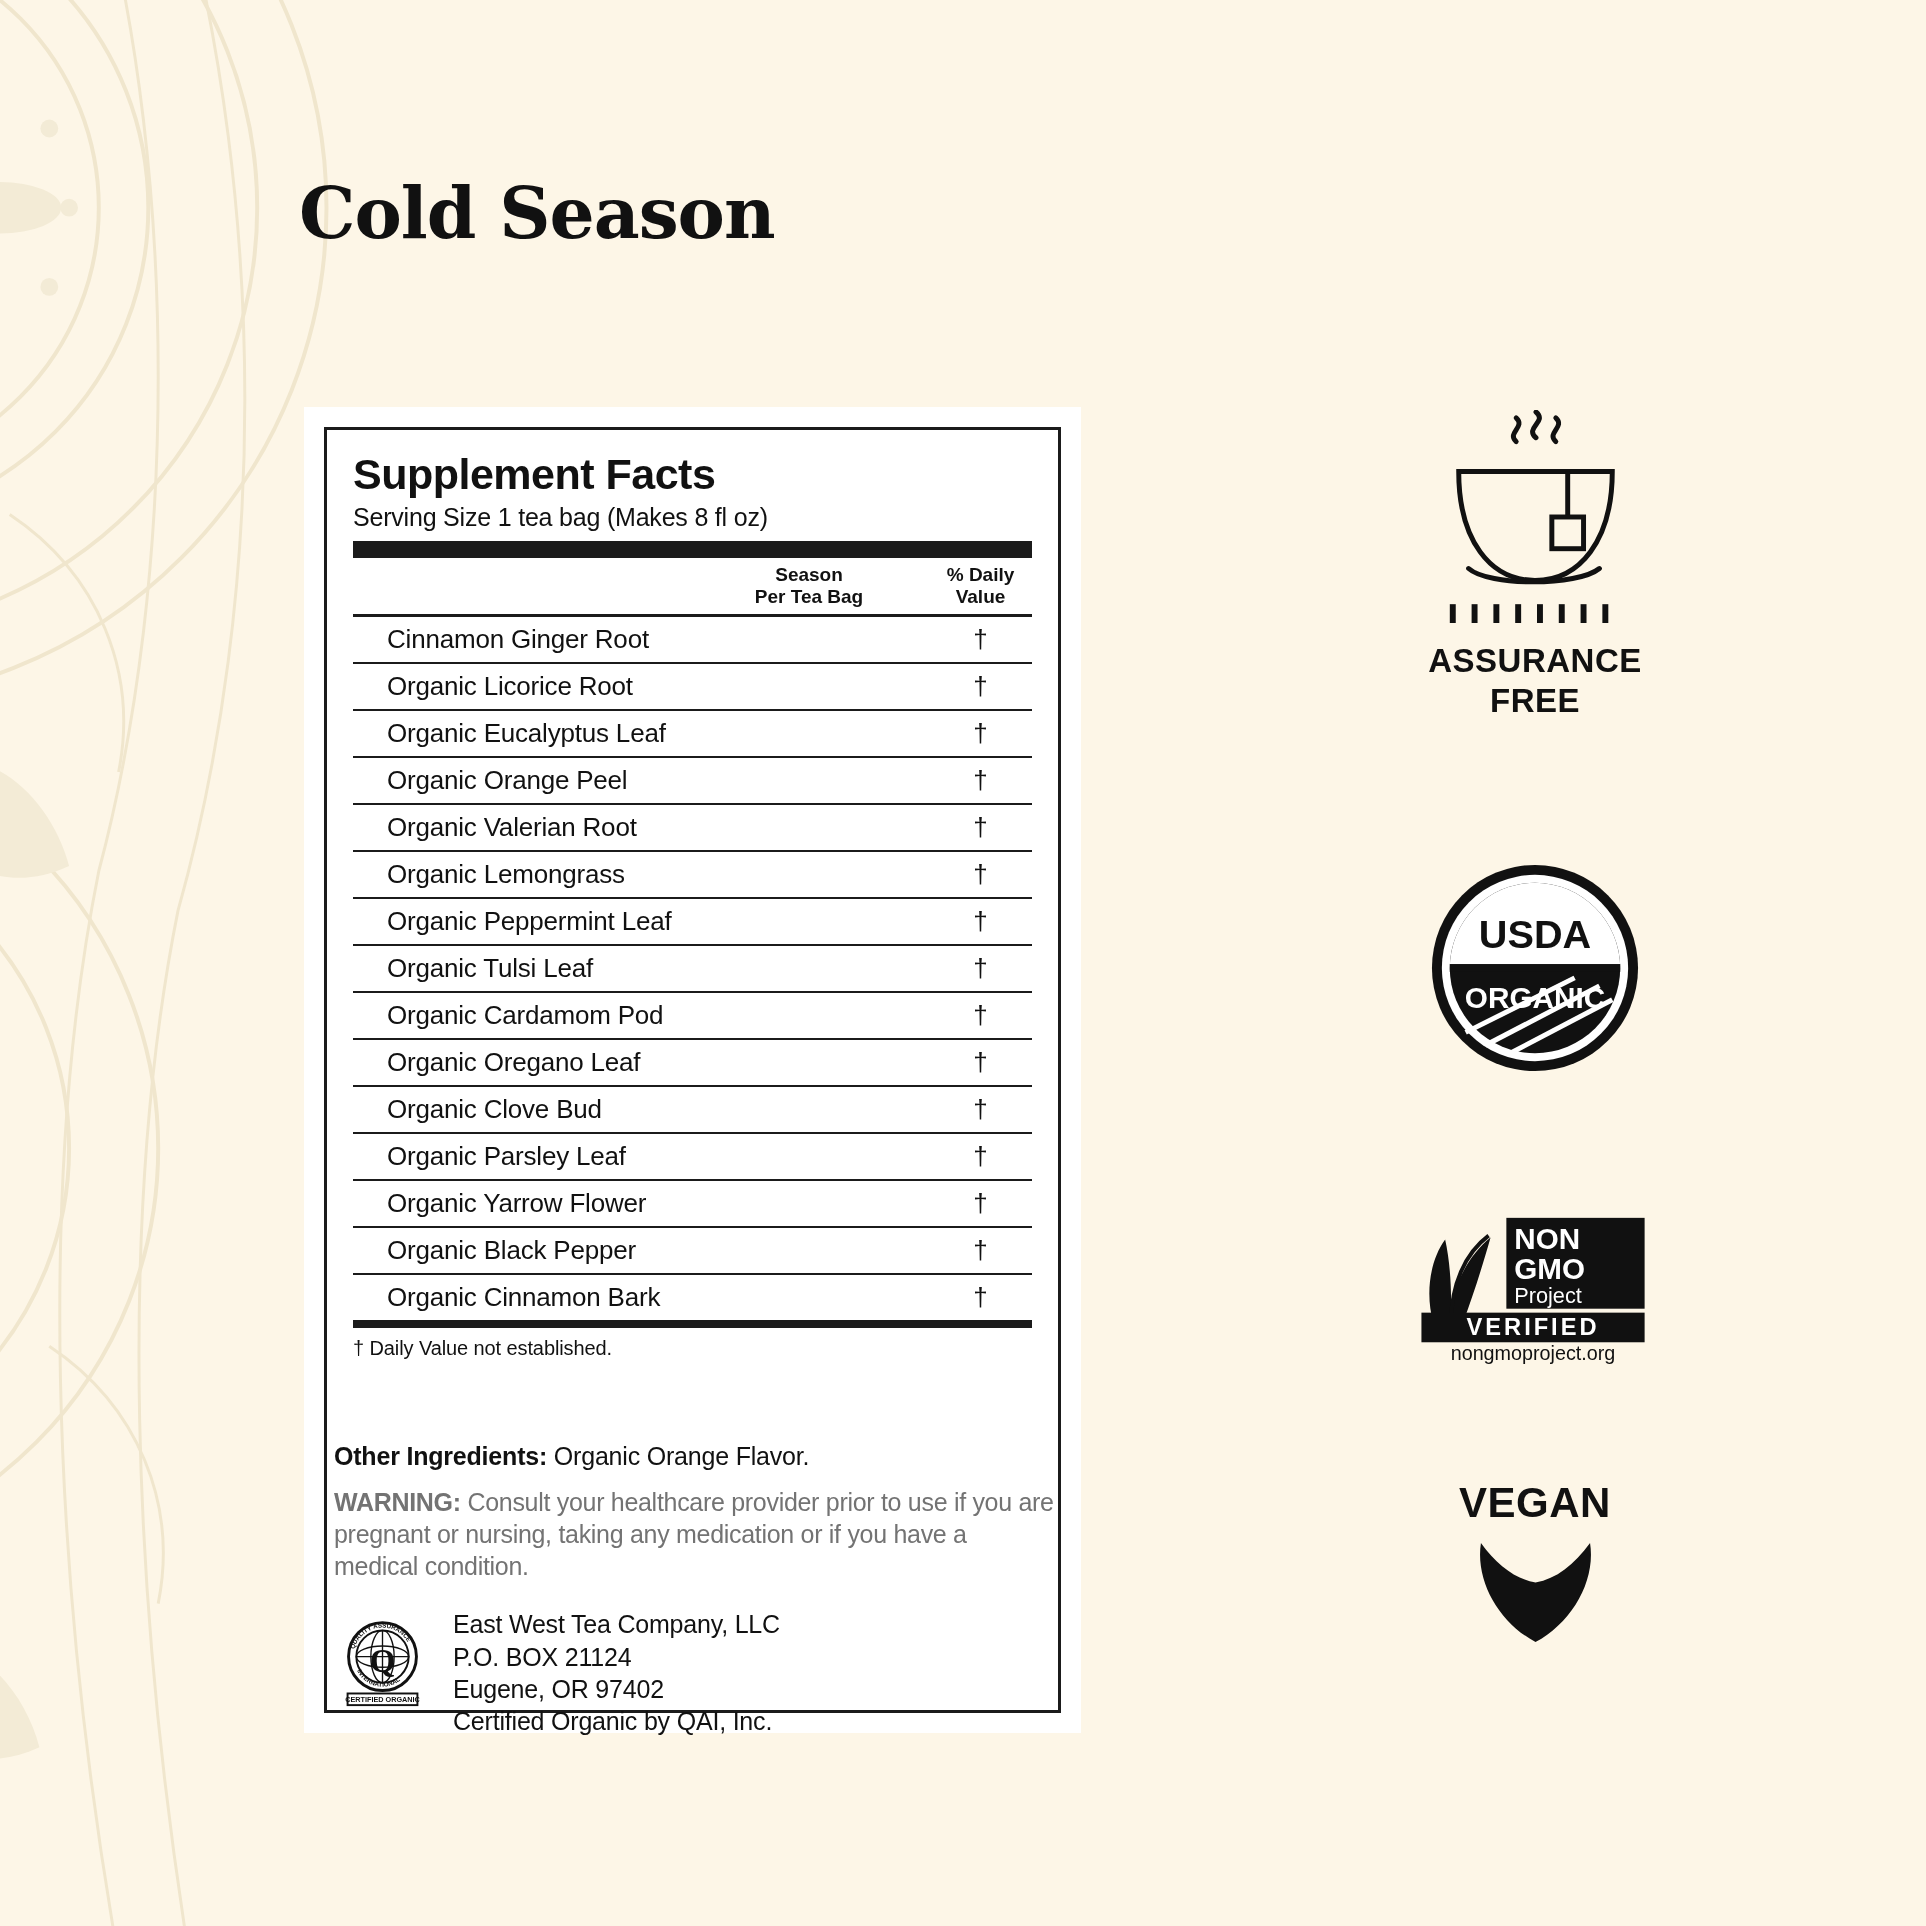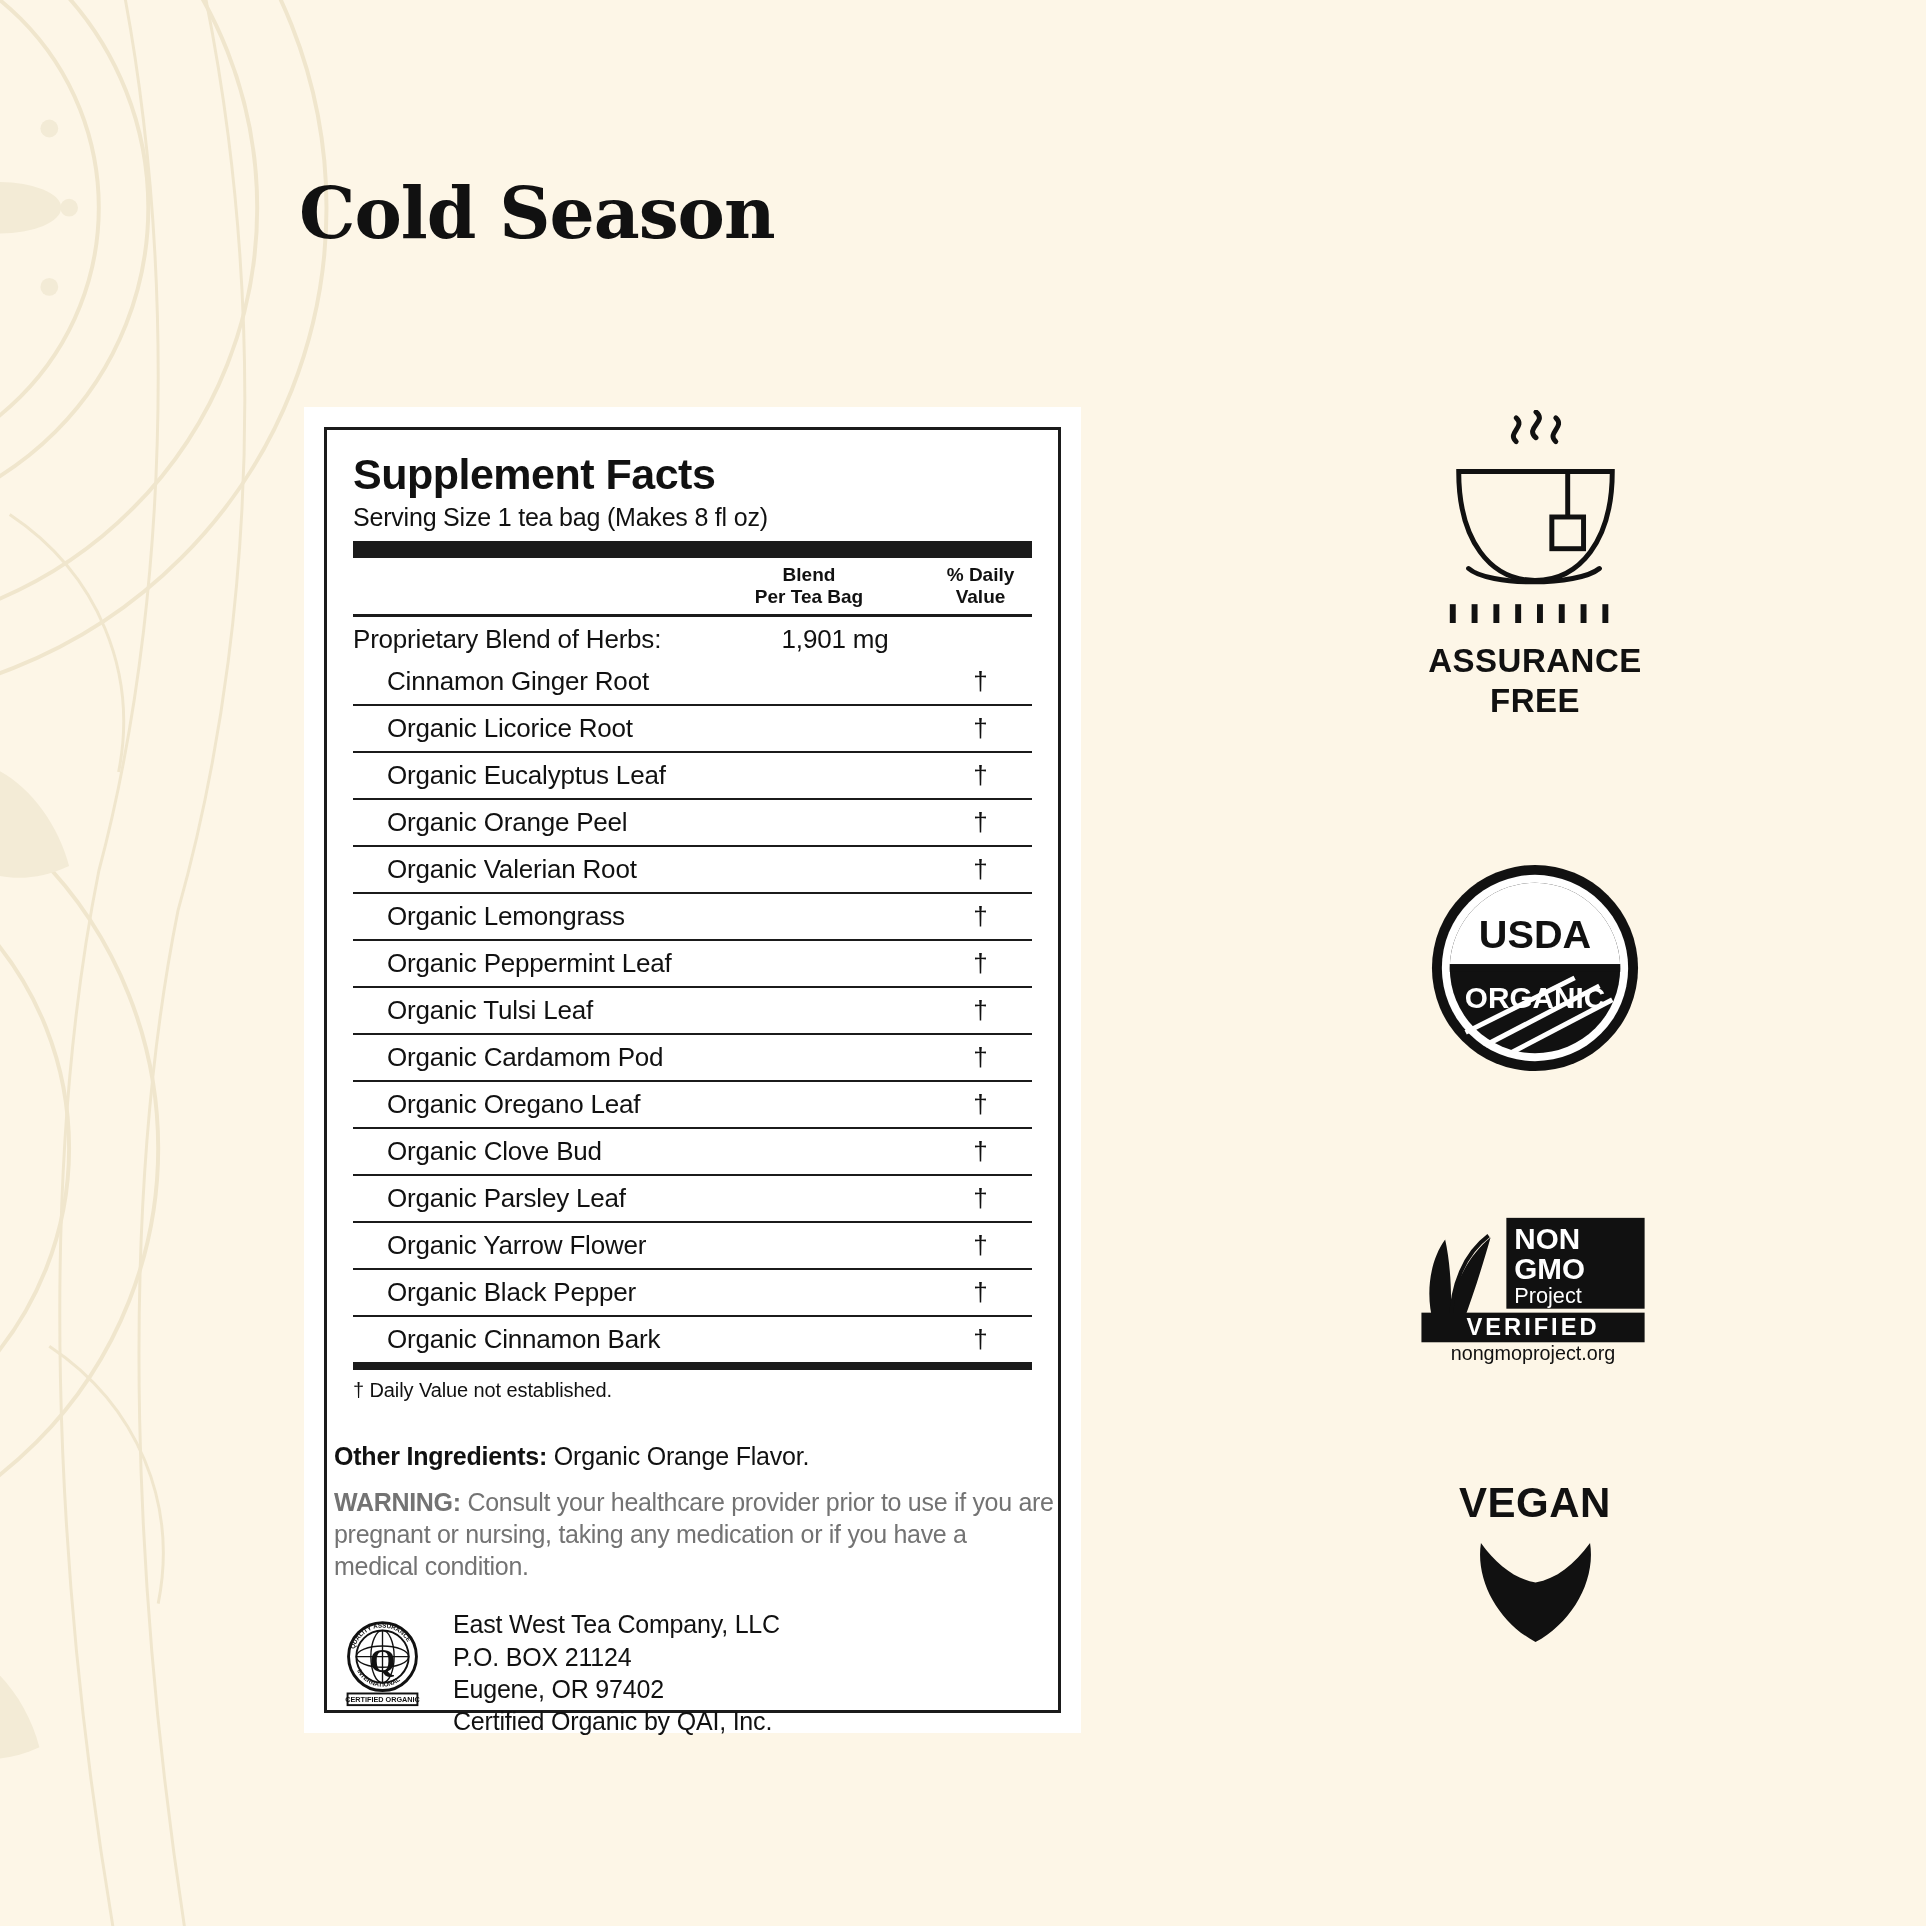--- a/index.html
+++ b/index.html
@@ -288,35 +288,30 @@
 <div id="page-title">Cold Season</div>
 
 <div id="facts-panel">
   <div id="facts-inner">
     <div class="sf-title">Supplement Facts</div>
     <div class="sf-serving">Serving Size 1 tea bag (Makes 8 fl oz)</div>
     <div class="rule-thick"></div>
 
     <div class="sf-colhead">
       <div class="col col-amount">
-        <div>Blend</div>
+        <div>Season</div>
         <div>Per Tea Bag</div>
       </div>
       <div class="col col-dv">
         <div>% Daily</div>
         <div>Value</div>
       </div>
     </div>
     <div class="rule-thin"></div>
 
-    <div class="sf-row blend">
-      <div class="name">Proprietary Blend of Herbs:</div>
-      <div class="amt">1,901 mg</div>
-      <div class="dv"></div>
-    </div>
 
     <div id="ingredient-rows">
         <div class="sf-row">
           <div class="name indent">Cinnamon Ginger Root</div>
           <div class="amt"></div>
           <div class="dv">†</div>
         </div>
         <div class="sf-row">
           <div class="name indent">Organic Licorice Root</div>
           <div class="amt"></div>

